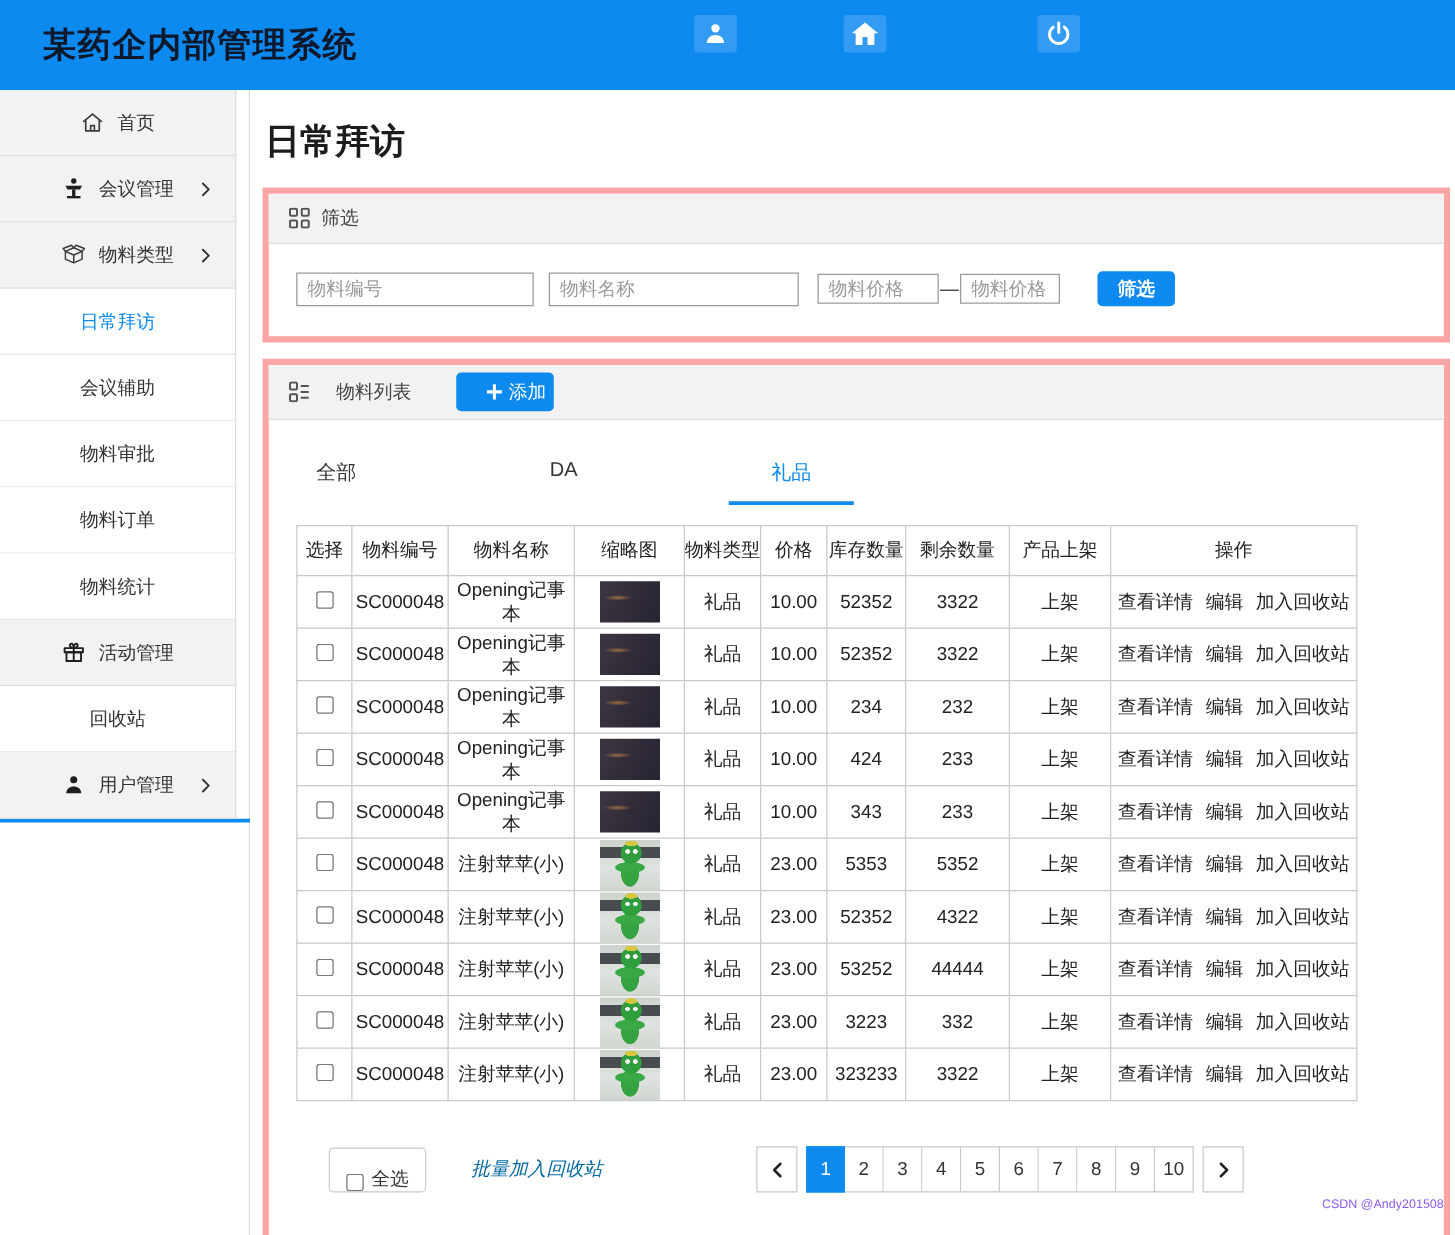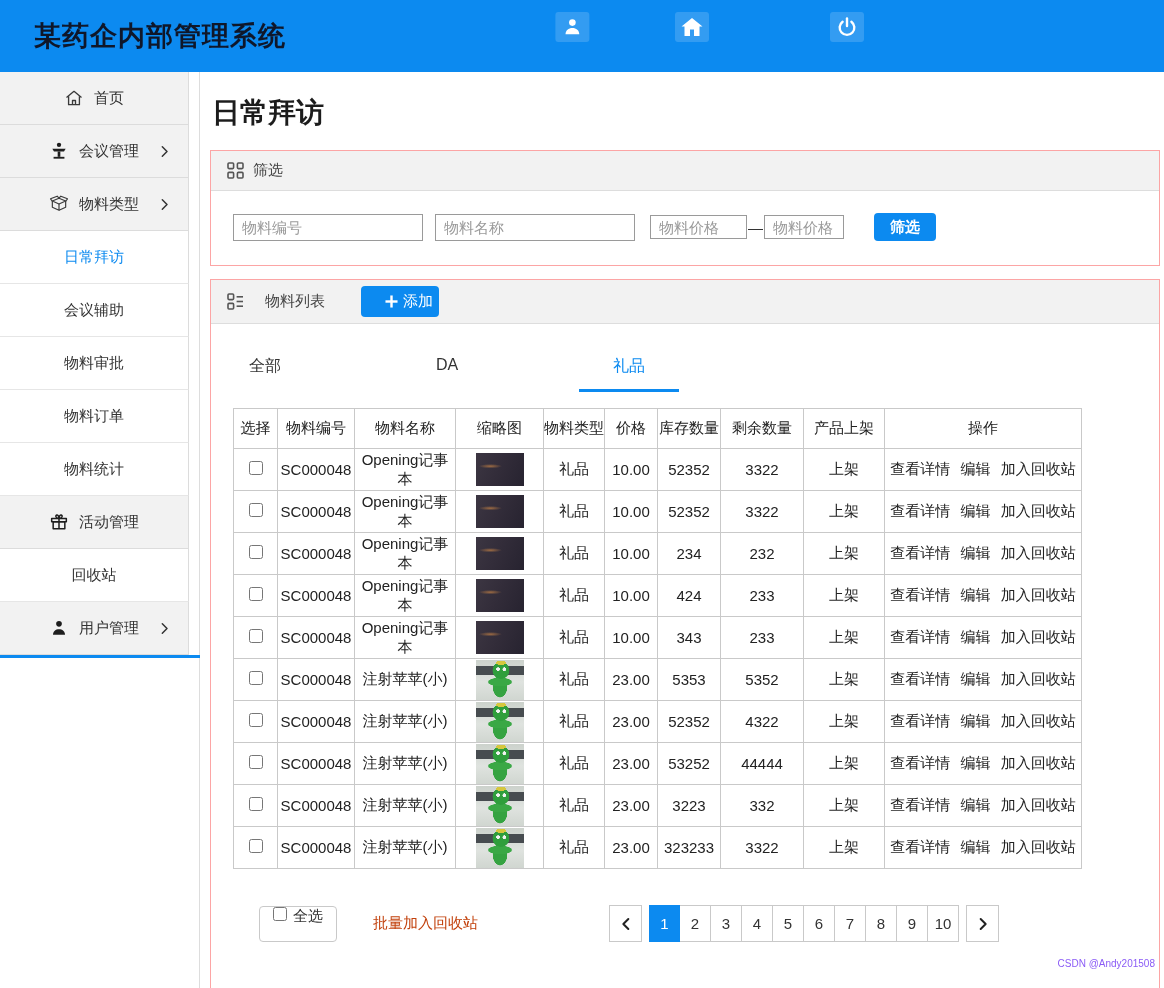--- a/index.html
+++ b/index.html
@@ -22,21 +22,21 @@
     display:flex; align-items:center; justify-content:center; position:relative; font-size:15px; color:#333; cursor:pointer; }
   .side-item .s-icon { display:flex; margin-right:10px; }
   .side-item.sub { background:#fff; border-bottom:1px solid #e6e6e6; }
   .side-item .chev { position:absolute; right:16px; display:flex; }
   .side-item.active { color:#0c8af0; }
   .side-accent-line { width:200px; height:3px; background:#0c8af0; }
 
   
   .main { position:absolute; left:210px; top:72px; width:950px; }
   .page-title { font-size:28px; font-weight:bold; color:#1c1c1c; margin:22px 0 18px 2px; }
-  .panel { border:1px solid #fca5a5; background:#fff; width:950px; }
+  .panel { border:5px solid #fca5a5; background:#fff; width:950px; }
   .panel-header { height:40px; background:#f2f2f2; border-bottom:1px solid #ddd; display:flex; align-items:center; padding-left:16px; font-size:15px; color:#444; }
   .panel-header .ph-icon { display:flex; margin-right:9px; }
 
   
   .filter-body { padding:22px 0 24px 22px; display:flex; align-items:center; }
   input.txt { height:27px; border:1px solid #9a9a9a; background:#fff; padding:0 8px; font-size:15px; color:#333; outline:none; }
   input.txt::placeholder { color:#9a9a9a; }
   #f-code { width:190px; }
   #f-name { width:200px; margin-left:12px; }
   #f-pmin { width:97px; height:24px; margin-left:15px; }
@@ -73,23 +73,23 @@
       radial-gradient(circle 9px at 52% 26%, #2f9e3c 90%, rgba(0,0,0,0) 96%),
       radial-gradient(ellipse 14px 5px at 50% 55%, #3aa845 80%, rgba(0,0,0,0) 90%),
       radial-gradient(ellipse 8px 12px at 50% 66%, #35a341 88%, rgba(0,0,0,0) 94%),
       linear-gradient(180deg, rgba(0,0,0,0) 15%, #474c50 15%, #474c50 37%, rgba(0,0,0,0) 37%),
       linear-gradient(180deg, #ccd2cc 0%, #dfe3df 55%, #d0d6d0 100%); }
   .actions span { margin:0 3px; cursor:pointer; white-space:nowrap; }
 
   
   .list-footer { display:flex; align-items:center; margin-top:36px; padding-left:48px; padding-right:160px; }
   .select-all-btn { width:78px; height:36px; border:1px solid #c9c9c9; border-radius:4px; background:#fff;
-    display:flex; align-items:flex-start; justify-content:center; gap:6px; font-size:15px; color:#333; cursor:pointer; }
+    display:flex; align-items:flex-end; justify-content:center; gap:6px; font-size:15px; color:#333; cursor:pointer; }
   .select-all-btn input { width:14px; height:14px; margin:0; }
-  .batch-label { margin-left:36px; font-size:15px; color:#c2410c; cursor:pointer; }
+  .batch-label { margin-left:36px; font-size:15px; color:#0369a1; cursor:pointer;font-style:italic; }
   .pagination { margin-left:auto; display:flex; align-items:center; }
   .pg-btn { width:33px; height:37px; border:1px solid #c9c9c9; background:#fff; display:flex; align-items:center; justify-content:center; cursor:pointer; }
   .pg-prev { margin-right:7px; } .pg-next { margin-left:7px; }
   .pg-pages { display:flex; }
   .pg-page { width:31px; height:37px; border:1px solid #c9c9c9; border-left:none; background:#fff;
     display:flex; align-items:center; justify-content:center; font-size:15px; color:#333; cursor:pointer; }
   .pg-page:first-of-type { border-left:1px solid #c9c9c9; }
   .pg-page.active { background:#1a8cd8; background:#0c8af0; border-color:#0c8af0; color:#fff; }
 
   .watermark { position:absolute; right:9px; top:958px; color:#8b5cf6; font-size:10px; }

